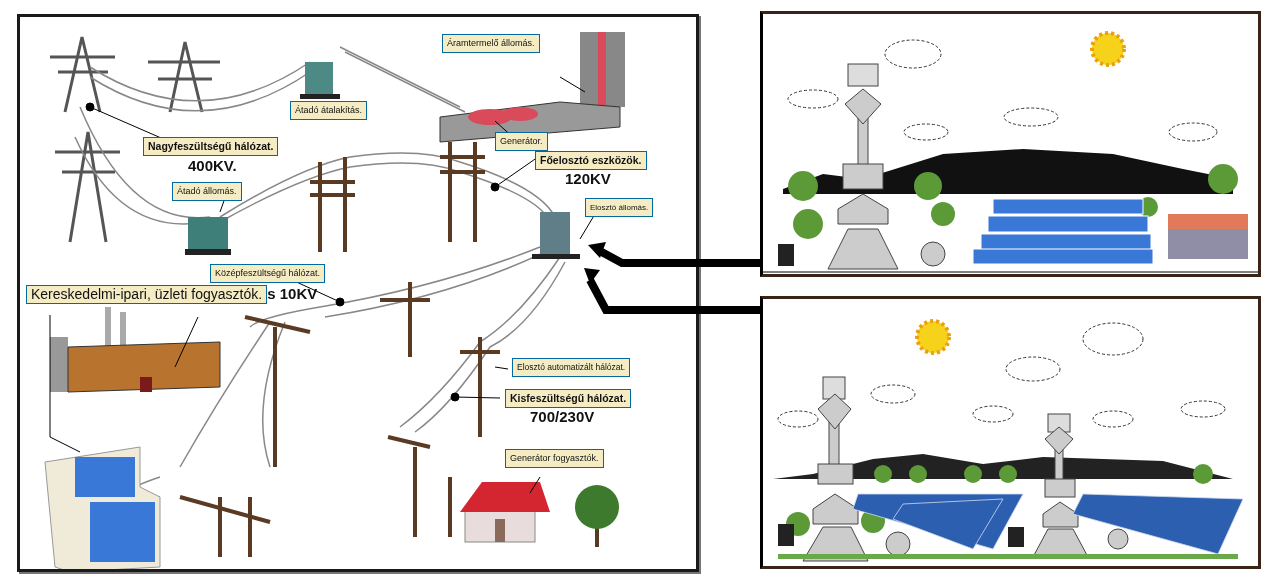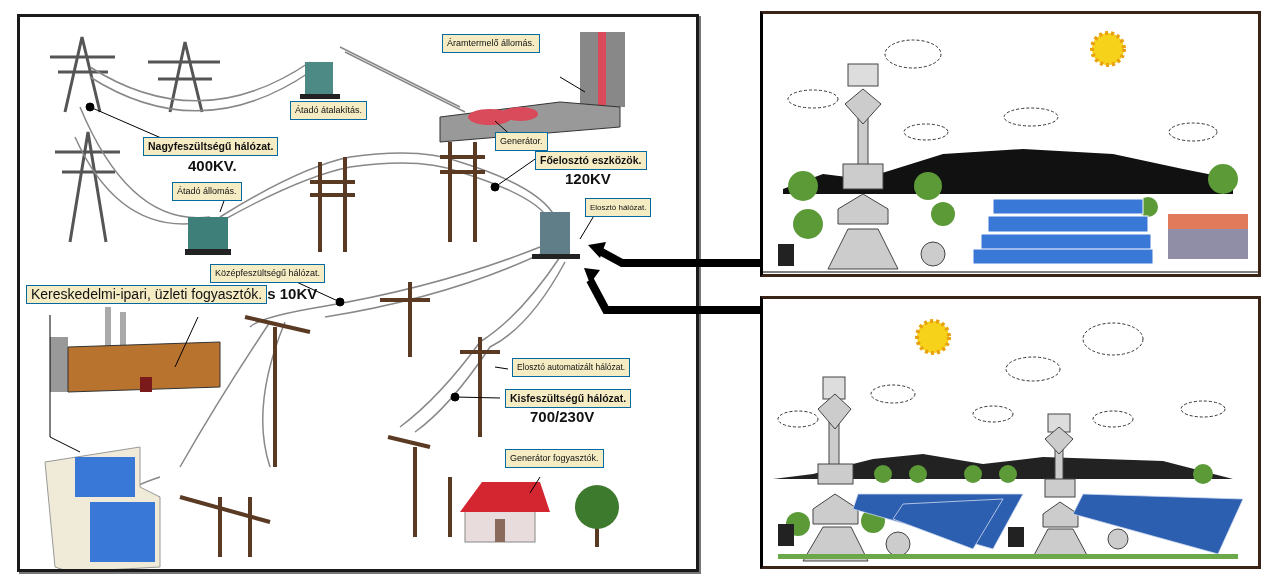--- a/index.html
+++ b/index.html
@@ -128,21 +128,21 @@
   </svg>
 
   <div class="lbl" style="left:123px;top:120px">Nagyfeszültségű hálózat.</div>
   <div class="volt" style="left:168px;top:140px">400KV.</div>
   <div class="lbl small" style="left:270px;top:84px">Átadó átalakítás.</div>
   <div class="lbl small" style="left:422px;top:17px">Áramtermelő állomás.</div>
   <div class="lbl small" style="left:475px;top:115px">Generátor.</div>
   <div class="lbl" style="left:515px;top:134px">Főelosztó eszközök.</div>
   <div class="volt" style="left:545px;top:153px">120KV</div>
   <div class="lbl small" style="left:152px;top:165px">Átadó állomás.</div>
-  <div class="lbl small" style="left:565px;top:181px;font-size:8px">Elosztó hálózat.</div>
+  <div class="lbl small" style="left:565px;top:181px;font-size:8px">Elosztó állomás.</div>
   <div class="lbl small" style="left:190px;top:247px">Középfeszültségű hálózat.</div>
   <div class="volt" style="left:218px;top:268px">20 és 10KV</div>
   <div class="lbl small" style="left:6px;top:268px;font-size:14px">Kereskedelmi-ipari, üzleti fogyasztók.</div>
   <div class="lbl small" style="left:492px;top:341px;font-size:8.5px">Elosztó automatizált hálózat.</div>
   <div class="lbl" style="left:485px;top:372px">Kisfeszültségű hálózat.</div>
   <div class="volt" style="left:510px;top:391px">700/230V</div>
   <div class="lbl small" style="left:485px;top:432px">Generátor fogyasztók.</div>
 </div>
 
 <svg width="1280" height="582" style="pointer-events:none">

